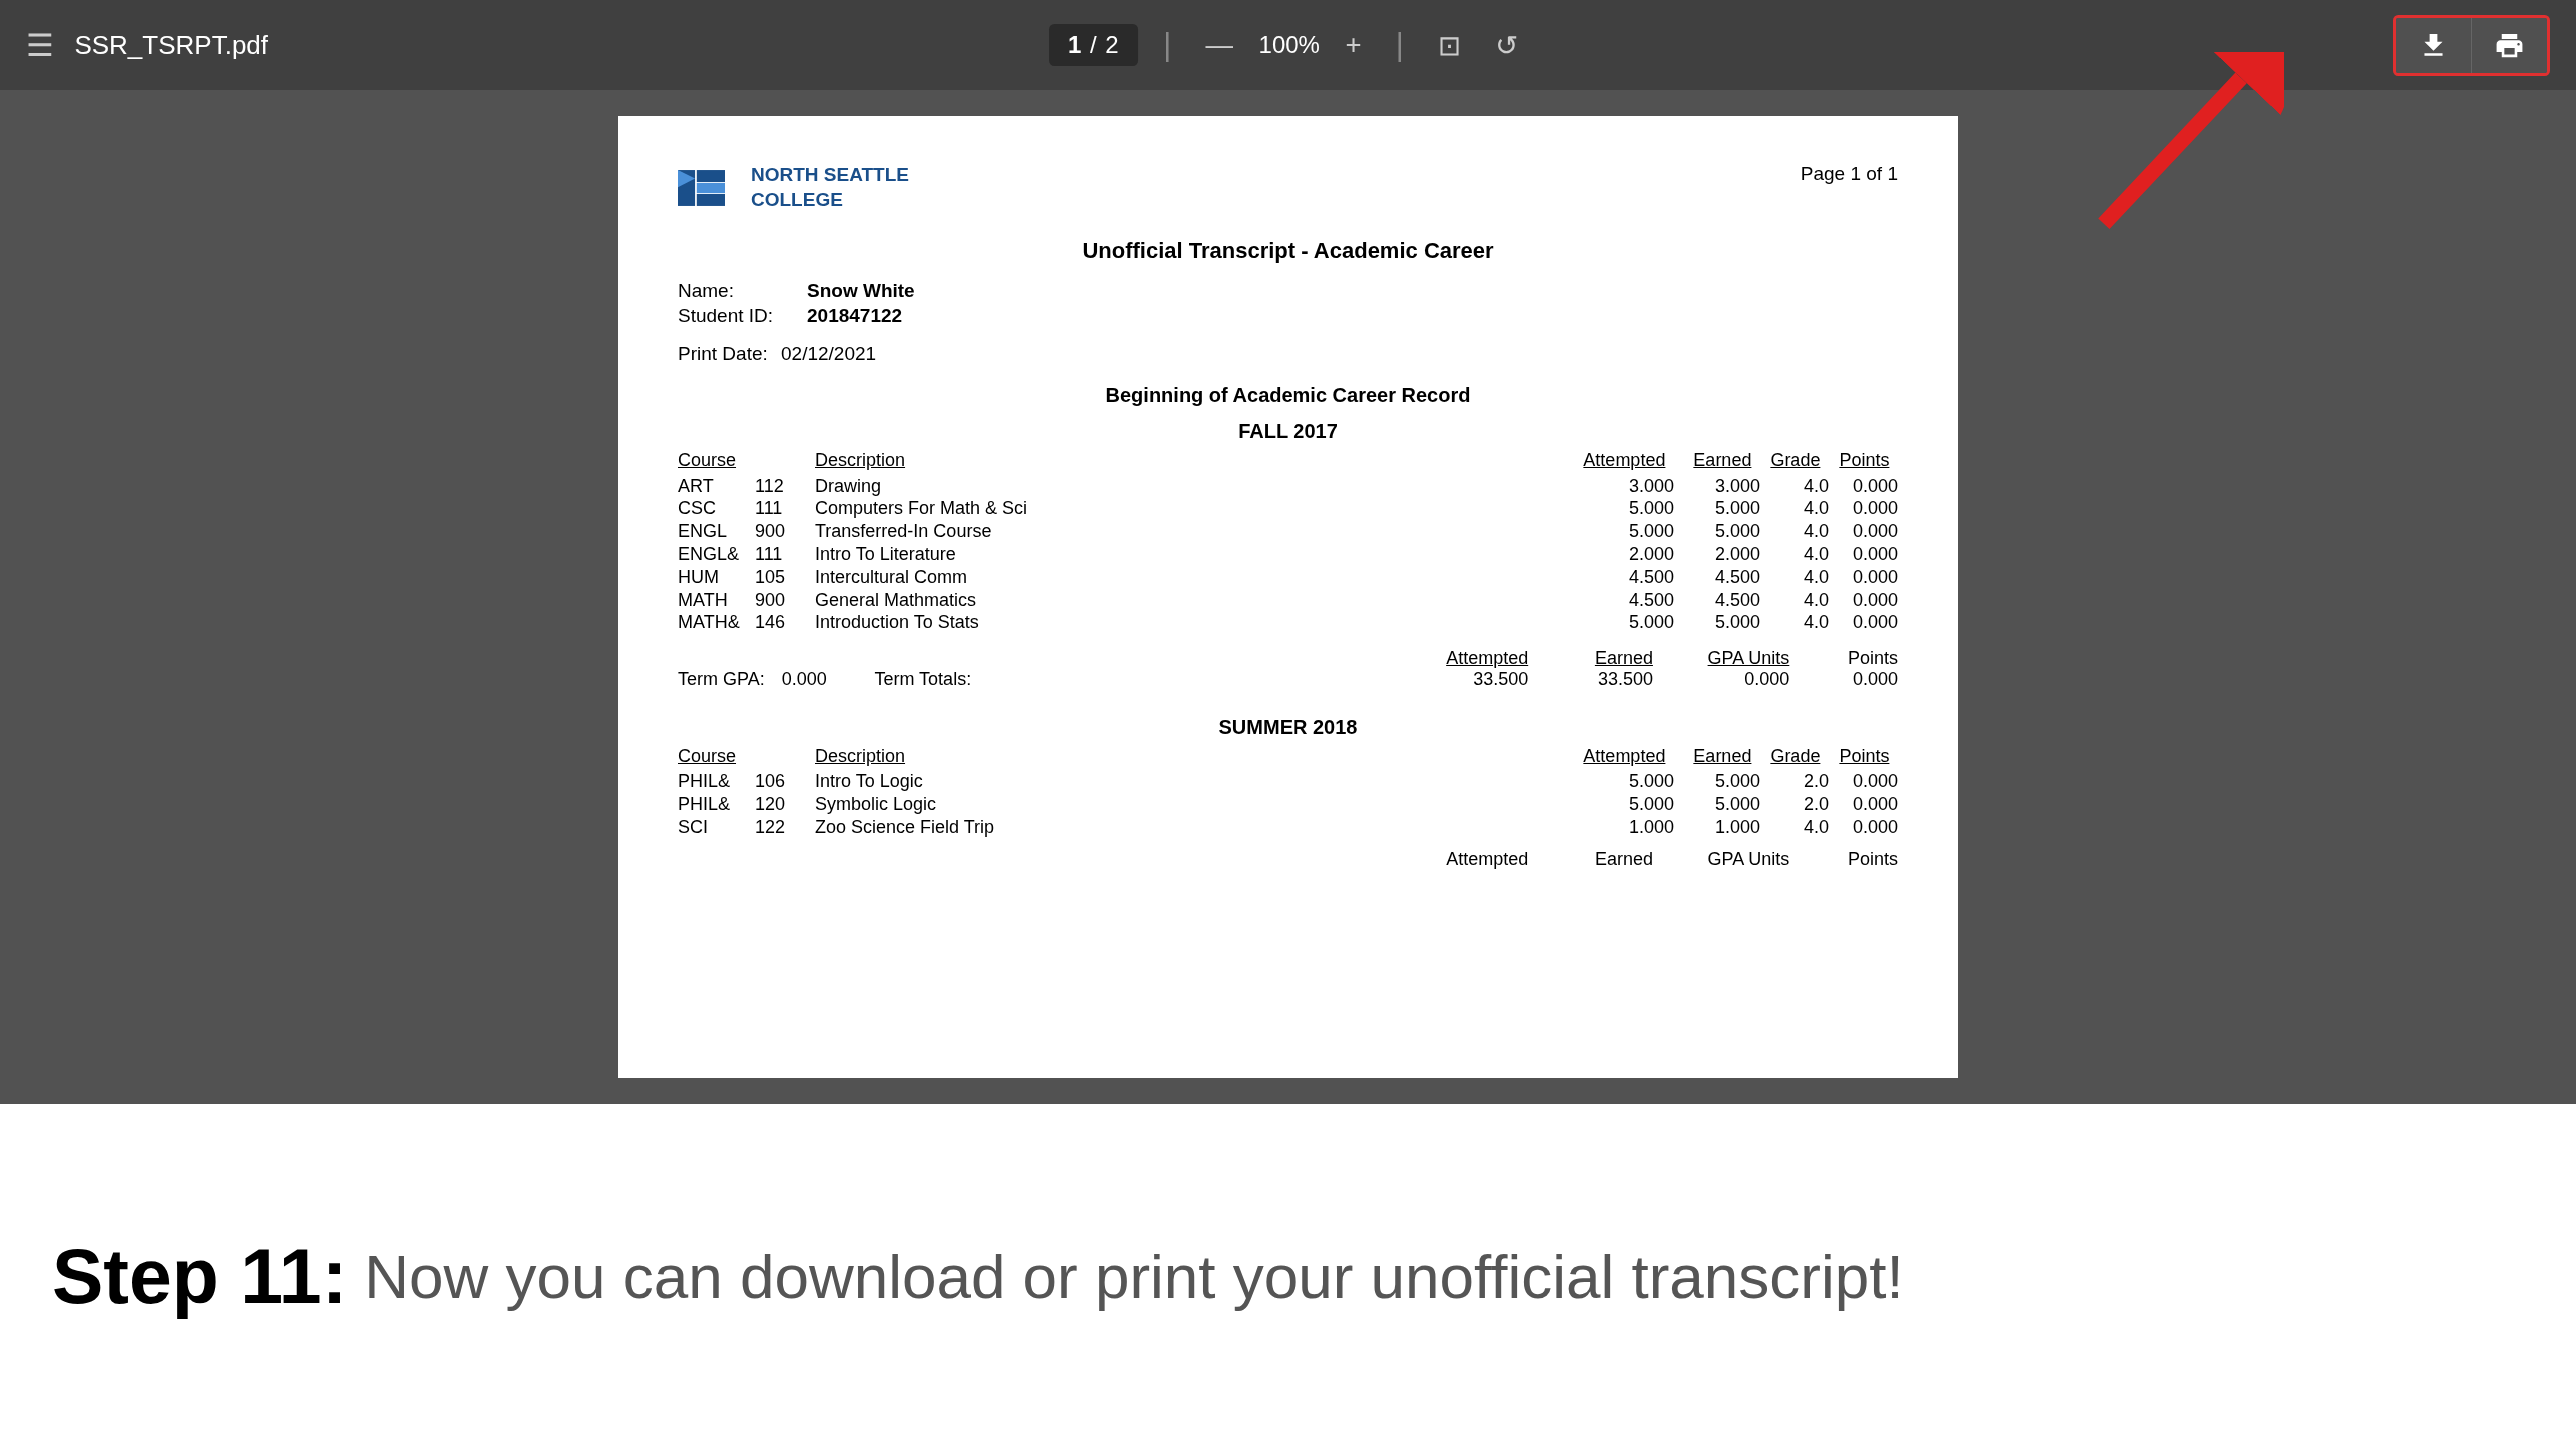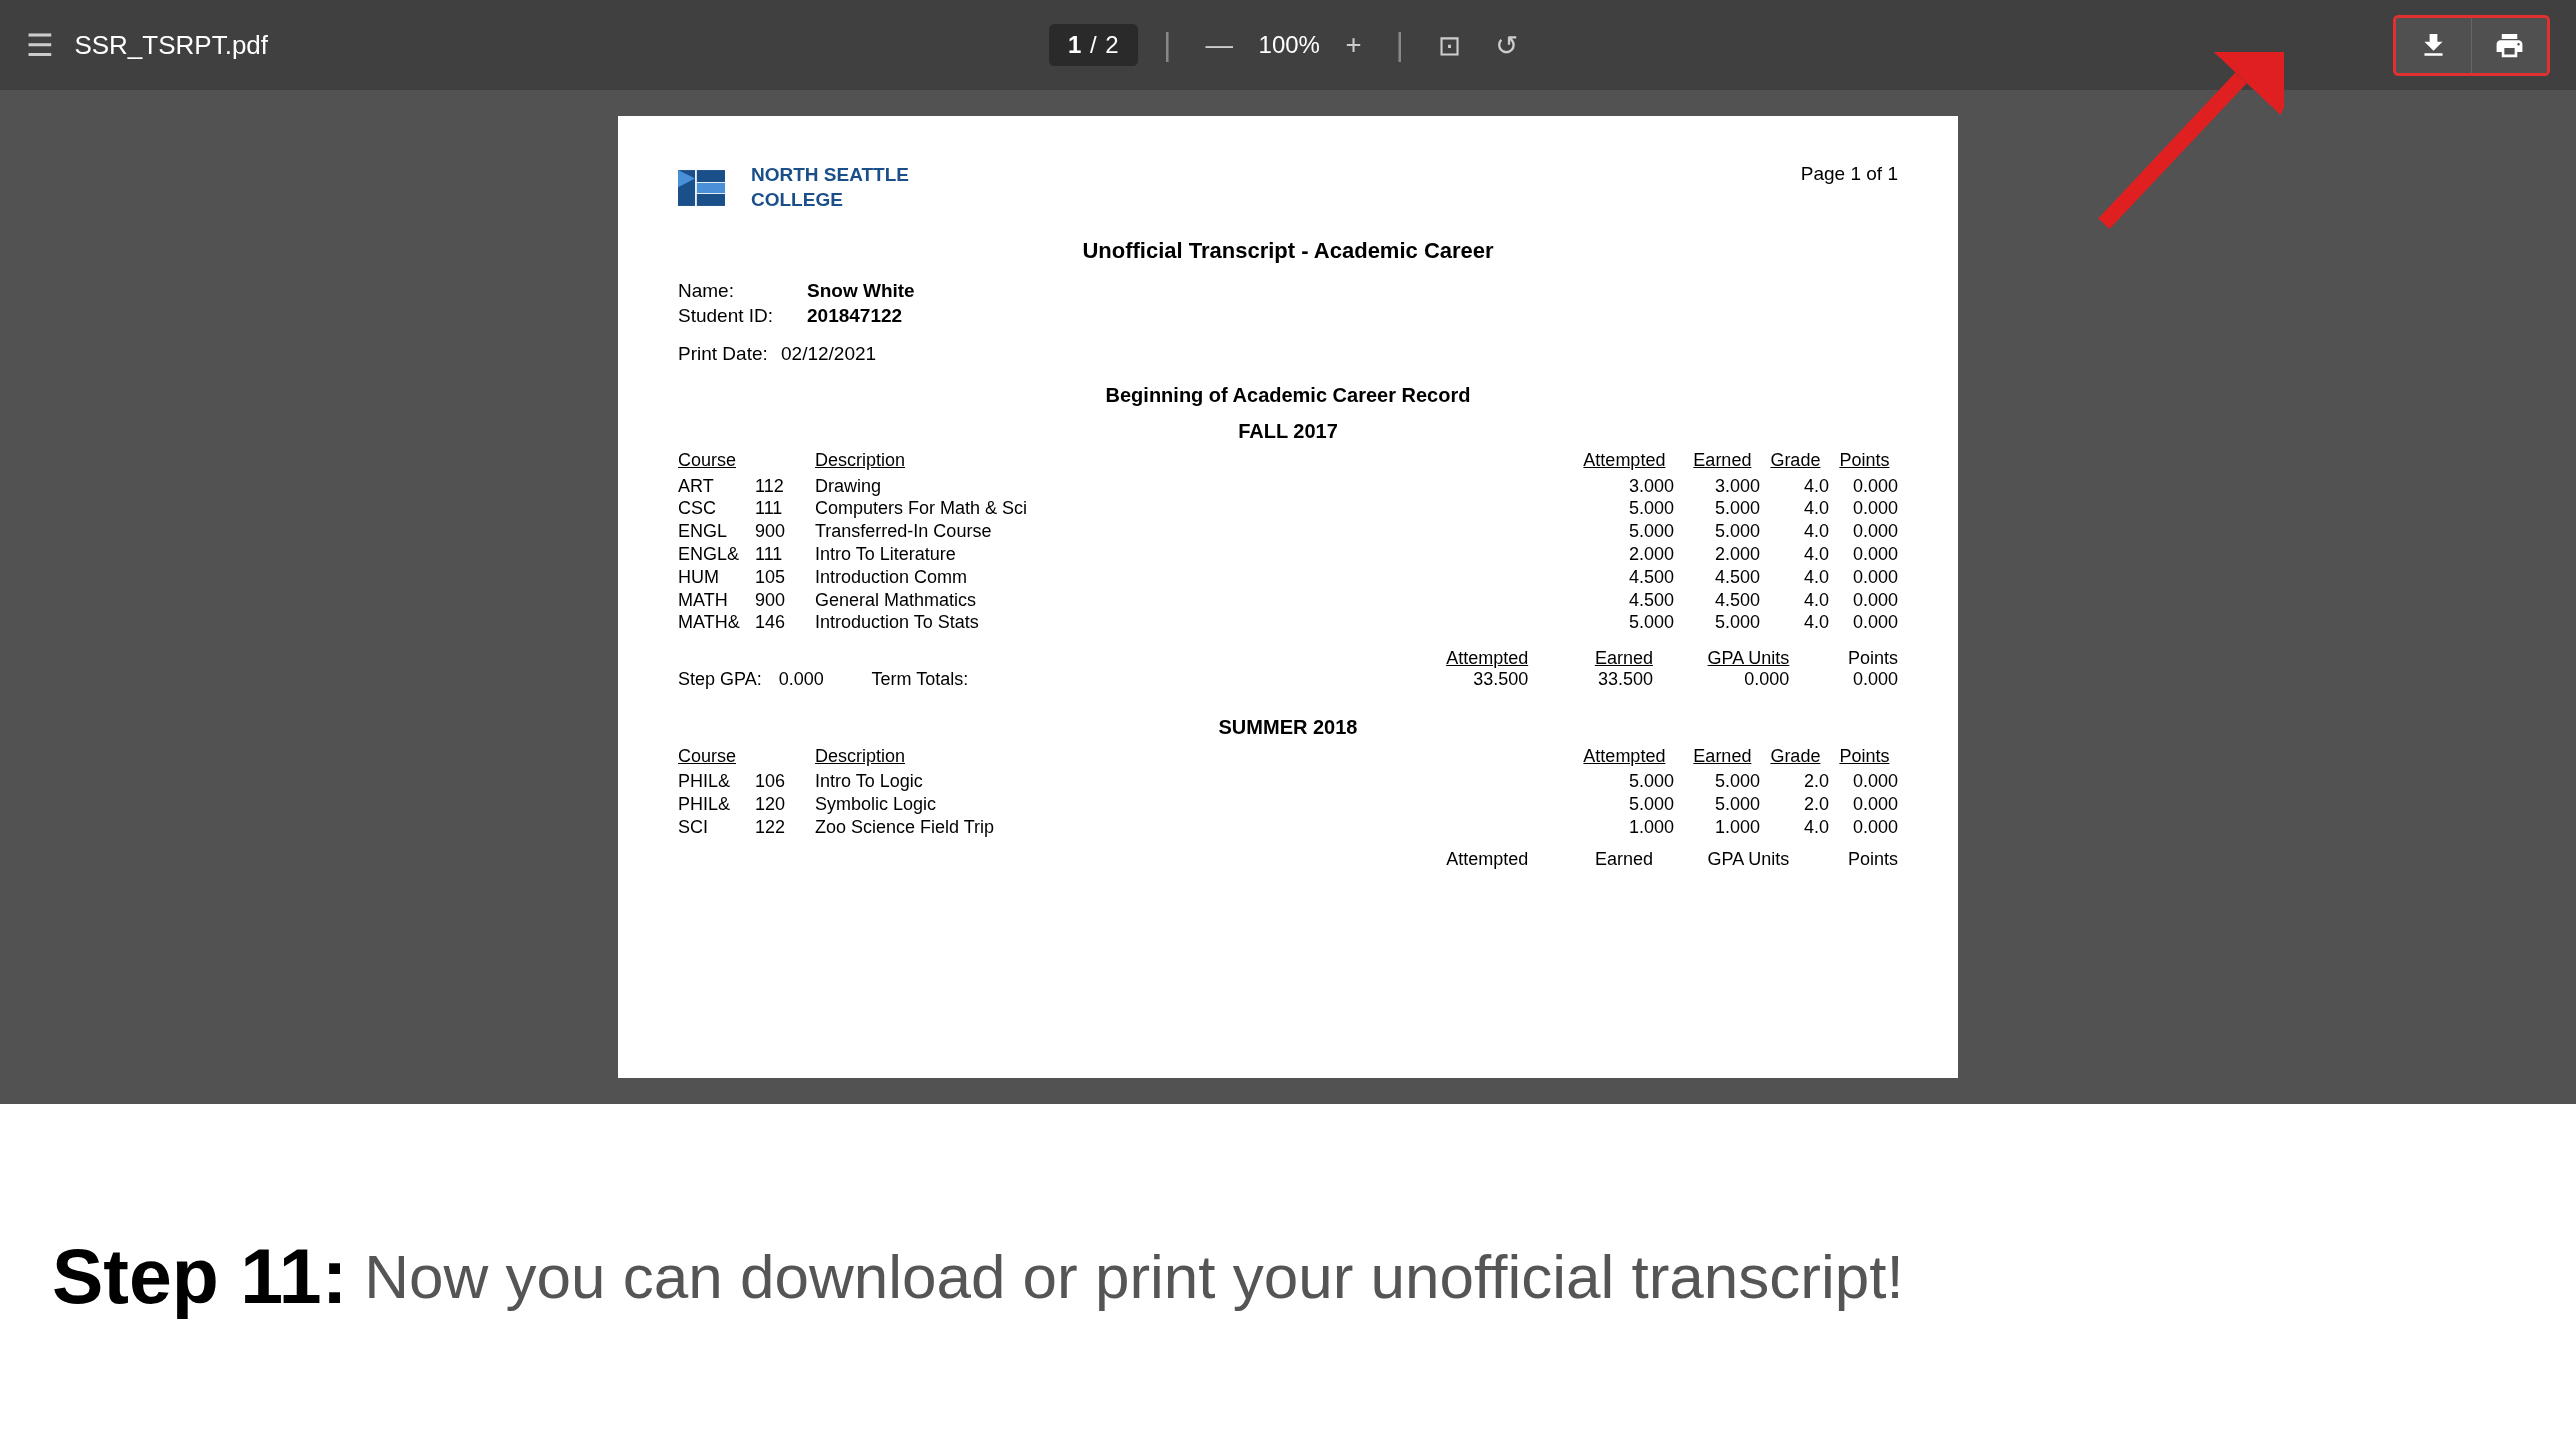--- a/index.html
+++ b/index.html
@@ -389,21 +389,21 @@
       <td>111</td>
       <td>Intro To Literature</td>
       <td class="num-cell">2.000</td>
       <td class="num-cell">2.000</td>
       <td class="num-cell">4.0</td>
       <td class="num-cell">0.000</td>
     </tr>
           <tr>
       <td>HUM</td>
       <td>105</td>
-      <td>Introduction Comm</td>
+      <td>Intercultural Comm</td>
       <td class="num-cell">4.500</td>
       <td class="num-cell">4.500</td>
       <td class="num-cell">4.0</td>
       <td class="num-cell">0.000</td>
     </tr>
           <tr>
       <td>MATH</td>
       <td>900</td>
       <td>General Mathmatics</td>
       <td class="num-cell">4.500</td>
@@ -428,21 +428,21 @@
         <tbody>
             <tr>
           <td style="width:498px;"></td>
           <td style="text-align:right; text-decoration:underline; padding-right:8.6px; width:94px;">Attempted</td>
           <td style="text-align:right; text-decoration:underline; padding-right:8.6px; width:86px;">Earned</td>
           <td style="text-align:right; text-decoration:underline; padding-right:8.6px; width:94px;">GPA Units</td>
           <td style="text-align:right; width:69px;">Points</td>
         </tr>
         <tr>
           <td style="font-size:18px;">
-            <span>Step GPA:</span>
+            <span>Term GPA:</span>
             <span style="margin-left:12px; margin-right:43px;">0.000</span>
             <span>Term Totals:</span>
           </td>
           <td style="text-align:right; padding-right:8.6px;">33.500</td>
           <td style="text-align:right; padding-right:8.6px;">33.500</td>
           <td style="text-align:right; padding-right:8.6px;">0.000</td>
           <td style="text-align:right;">0.000</td>
         </tr>
       </tbody>
         </table>

